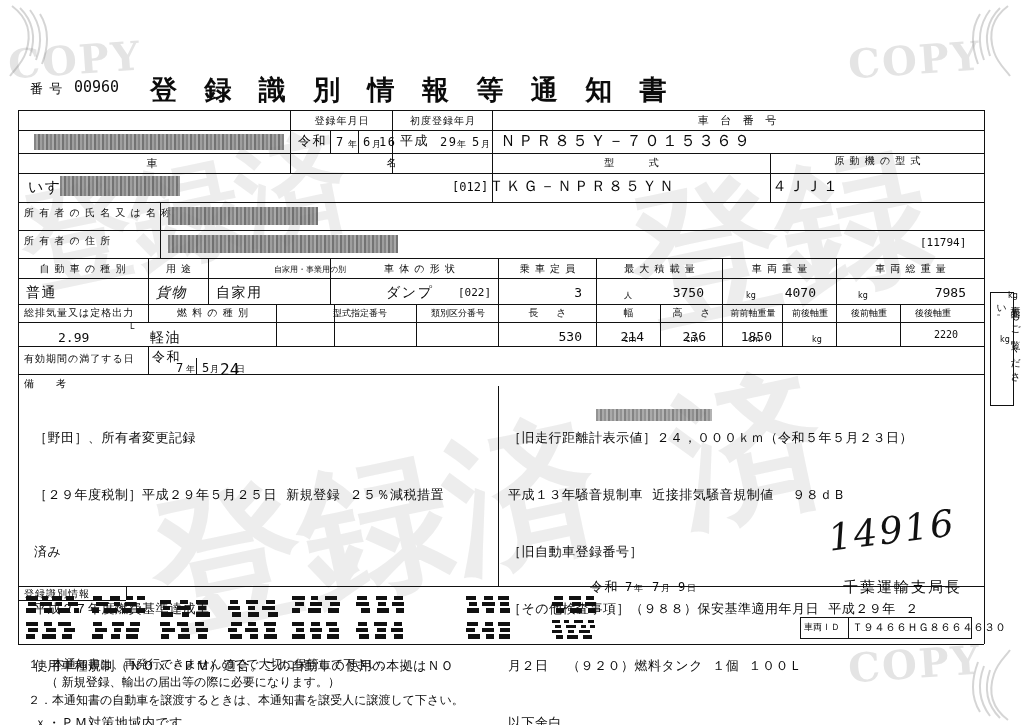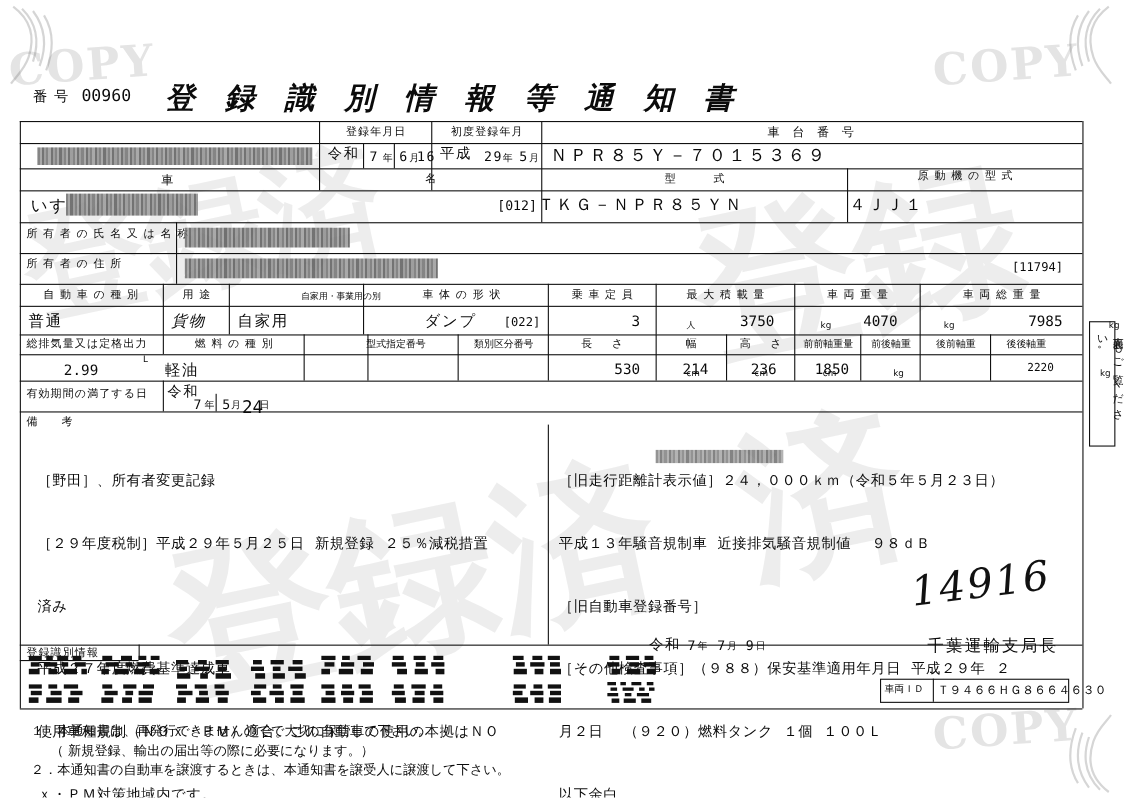--- a/index.html
+++ b/index.html
@@ -93,21 +93,21 @@
 
   <div class="wm wm-copy wm-c1">COPY</div>
   <div class="wm wm-copy wm-c2">COPY</div>
   <div class="wm wm-copy wm-c3">COPY</div>
   <div class="wm wm-big wm-b1">登録済</div>
   <div class="wm wm-big wm-b2">登録済</div>
   <div class="wm wm-big wm-b3">登録済</div>
 
   <div class="t lbl" style="left:30px;top:82px;font-size:13px;">番 号</div>
   <div class="t mono" style="left:74px;top:80px;font-size:15px;">00960</div>
-  <div class="t title" style="left:150px;top:76px;font-style:italic;">登 録 識 別 情 報 等 通 知 書</div>
+  <div class="t title" style="left:150px;top:76px;">登 録 識 別 情 報 等 通 知 書</div>
 
   <div class="ln hl" style="left:18px;top:110px;width:966px;"></div>
   <div class="ln hl" style="left:18px;top:130px;width:966px;"></div>
   <div class="ln hl" style="left:18px;top:153px;width:966px;"></div>
   <div class="ln hl" style="left:18px;top:173px;width:966px;"></div>
   <div class="ln hl" style="left:18px;top:202px;width:966px;"></div>
   <div class="ln hl" style="left:18px;top:230px;width:966px;"></div>
   <div class="ln hl" style="left:18px;top:258px;width:966px;"></div>
   <div class="ln hl" style="left:18px;top:278px;width:966px;"></div>
   <div class="ln hl" style="left:18px;top:304px;width:966px;"></div>

